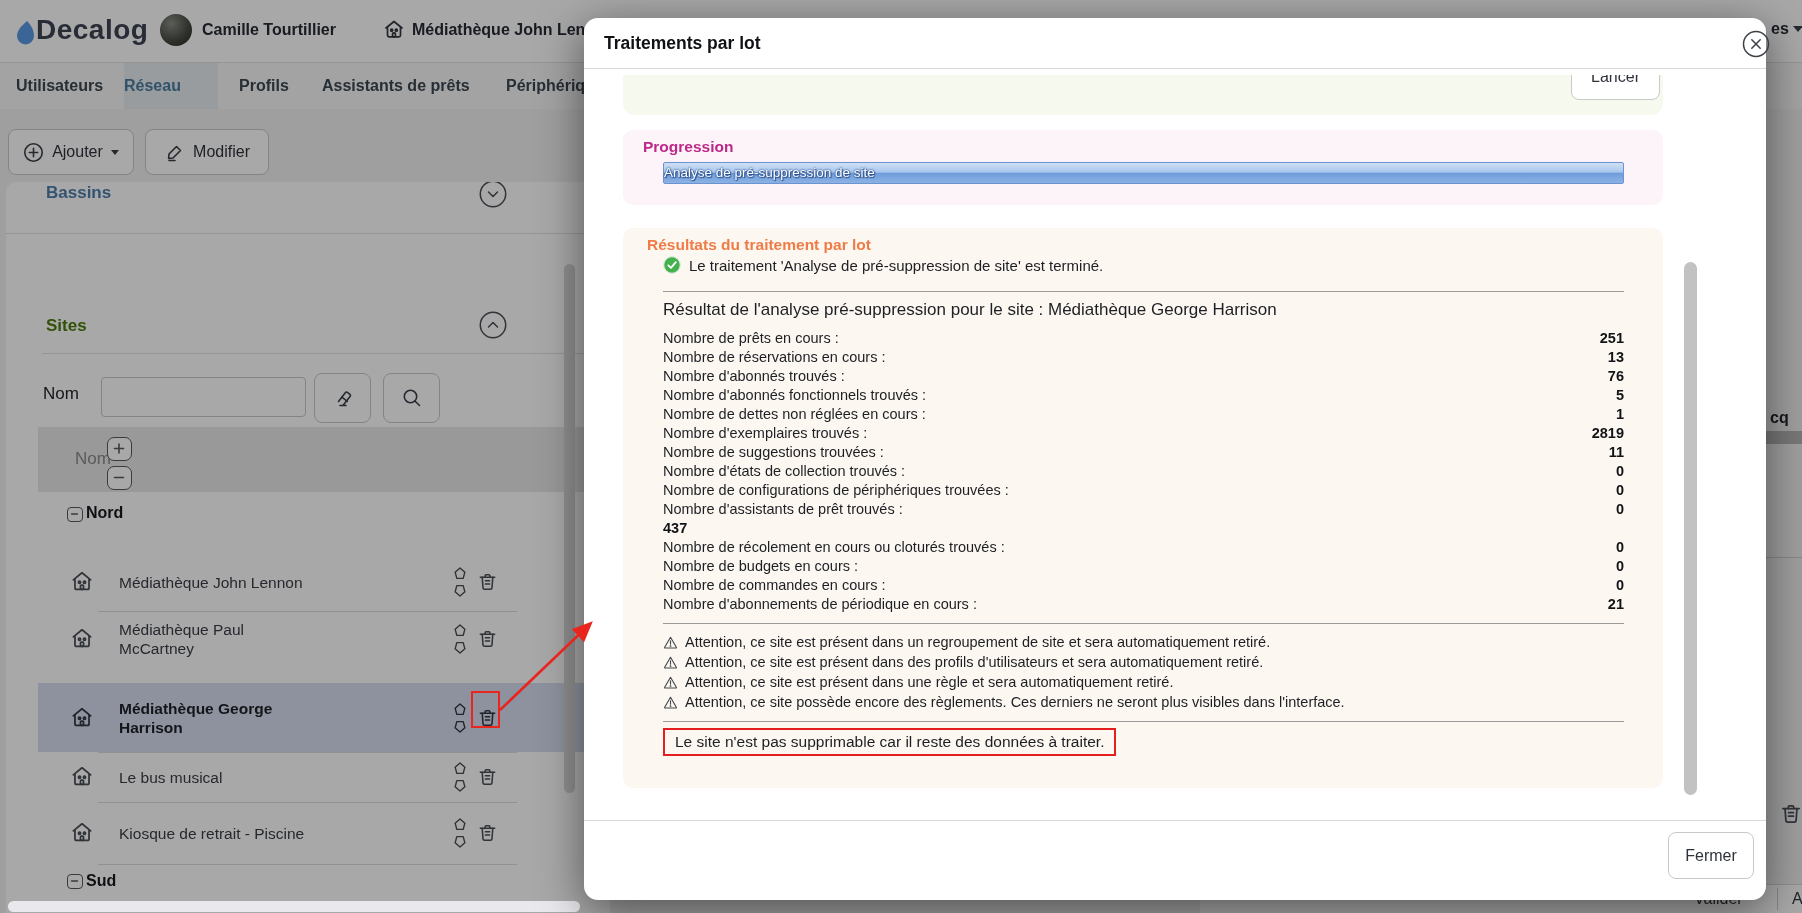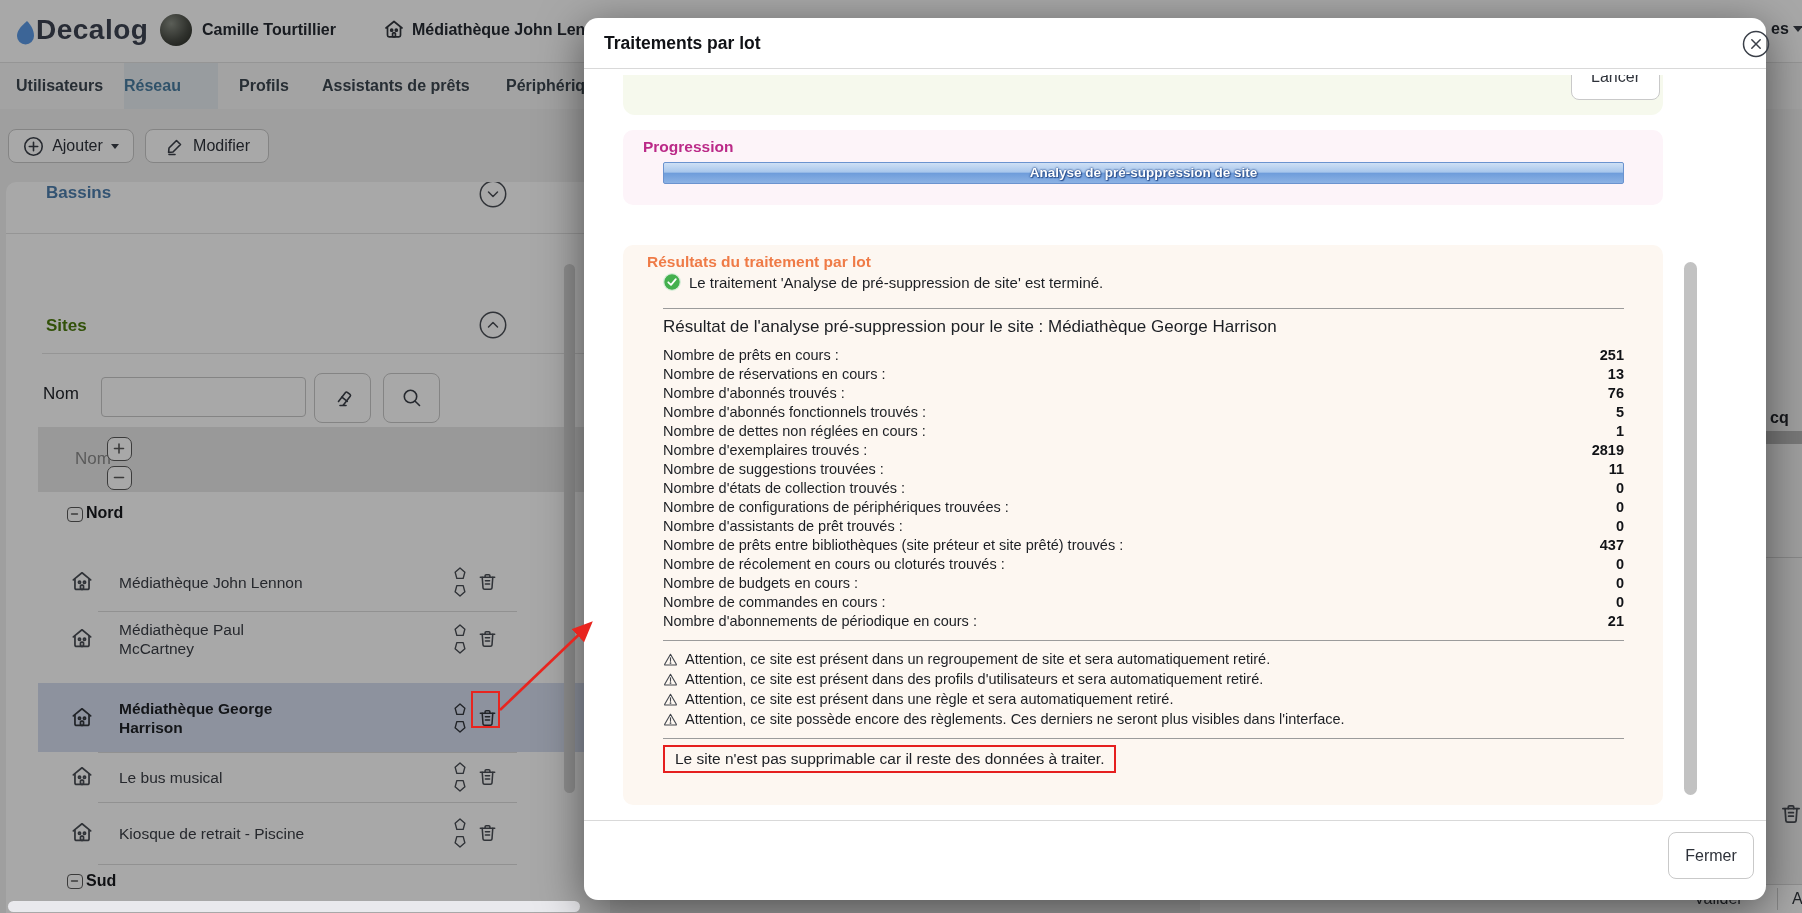--- a/index.html
+++ b/index.html
@@ -19,21 +19,21 @@
   .hdr-frag{position:absolute;left:1771px;top:20px;font-size:16px;font-weight:700;color:#262b33;display:flex;align-items:center;gap:4px;}
   .caret-down{width:0;height:0;border-left:5px solid transparent;border-right:5px solid transparent;border-top:6px solid #3a3f48;}
 
   .tabbar{position:absolute;left:0;top:62px;width:1802px;height:46px;background:#f7f8f8;border-top:1px solid #e3e3e3;}
   .tab{position:absolute;top:0;height:46px;display:flex;align-items:center;font-size:16px;font-weight:700;color:#3c4650;}
   .tab.active-bg{background:#e7edf1;}
   .tab.active{color:#4a7da1;}
 
   .btn{background:#fff;border:1px solid #c9c9c9;border-radius:8px;display:flex;align-items:center;
        justify-content:center;gap:8px;font-size:16px;color:#2e323a;box-sizing:border-box;}
-  .toolbar-btn{position:absolute;top:129px;height:34px;}
+  .toolbar-btn{position:absolute;top:129px;height:46px;}
 
   .left-card{position:absolute;left:6px;top:182px;width:604px;height:731px;background:#ffffff;
              border-radius:10px 10px 0 0;overflow:hidden;}
   .sec-title-blue{position:absolute;left:40px;top:1px;font-size:17px;font-weight:700;color:#4e7fae;}
   .sec-title-purple{position:absolute;left:40px;top:134px;font-size:17px;font-weight:700;color:#4d7c0f;}
   .circle-btn{position:absolute;width:28px;height:28px;border-radius:50%;}
   .divider-h{position:absolute;height:1px;background:#e3e3e3;}
 
   .filter-label{position:absolute;left:37px;top:202px;font-size:17px;color:#22252b;}
   .filter-input{position:absolute;left:95px;top:195px;width:205px;height:40px;border:1px solid #c9c9c9;
@@ -81,23 +81,23 @@
   .modal-hdr-div{position:absolute;left:0;top:50px;width:1182px;height:1px;background:#d9d9d9;}
   .modal-body{position:absolute;left:0;top:57px;width:1182px;height:745px;overflow:hidden;}
 
   .panel{position:absolute;left:39px;width:1040px;box-sizing:border-box;padding-left:26px;}
   .panel-launch{top:0;height:40px;background:#f6f9ed;border-radius:0 0 12px 12px;}
   .launch-btn{position:absolute;left:948px;top:-22px;width:89px;height:47px;}
   .panel-progress{top:55px;height:75px;background:#fdf4f9;border-radius:10px;}
   .panel-title-magenta{position:absolute;left:20px;top:8px;font-size:15.5px;font-weight:700;color:#bb2a88;}
   .pbar{position:absolute;left:40px;top:32px;width:961px;height:22px;border:1px solid #6b93cf;border-radius:2px;
         background:linear-gradient(180deg,#cfe0f5 0%,#a9c7ec 45%,#6f9ddb 52%,#8cb2e4 100%);box-sizing:border-box;}
-  .pbar-label{width:100%;text-align:center;font-size:13.5px;font-weight:700;color:#ffffff;line-height:20px;
+  .pbar-label{width:100%;text-align:left;font-size:13.5px;font-weight:400;color:#ffffff;line-height:20px;
         text-shadow:0 0 2px #2a4f8e, 0 0 2px #2a4f8e, 1px 1px 1px #2a4f8e;}
-  .panel-results{top:153px;height:560px;background:#fdf7f1;border-radius:10px;margin-top:17px;}
+  .panel-results{top:153px;height:560px;background:#fdf7f1;border-radius:10px;}
   .panel-title-orange{position:absolute;left:24px;top:8px;font-size:15.5px;font-weight:700;color:#ef7b47;}
   .res-inner{position:absolute;left:40px;top:0;width:961px;}
   .status-row{position:absolute;left:0;top:28px;display:flex;align-items:center;gap:8px;font-size:15px;color:#1c1f24;}
   .res-div{position:absolute;left:0;width:961px;height:1px;background:#9b9b9b;}
   .res-heading{position:absolute;left:0;top:72px;font-size:17px;color:#1c1f24;}
   .stats{position:absolute;left:0;top:101px;width:961px;}
   .stat-row{display:flex;justify-content:space-between;height:19px;font-size:14.5px;color:#1c1f24;line-height:19px;}
   .stat-val{font-weight:700;color:#111317;}
   .warnings{position:absolute;left:0;top:404px;width:961px;}
   .warn-row{display:flex;align-items:center;gap:7px;height:20px;font-size:14.5px;color:#1c1f24;line-height:20px;}
@@ -521,21 +521,20 @@
               </div>
             <div class="stat-row">
                 <span>Nombre de configurations de périphériques trouvées :</span>
                 <span class="stat-val">0</span>
               </div>
             <div class="stat-row">
                 <span>Nombre d'assistants de prêt trouvés :</span>
                 <span class="stat-val">0</span>
               </div>
             <div class="stat-row">
-                <span>Nombre de prêts entre bibliothèques (site préteur et site prêté) trouvés :</span>
                 <span class="stat-val">437</span>
               </div>
             <div class="stat-row">
                 <span>Nombre de récolement en cours ou cloturés trouvés :</span>
                 <span class="stat-val">0</span>
               </div>
             <div class="stat-row">
                 <span>Nombre de budgets en cours :</span>
                 <span class="stat-val">0</span>
               </div>

